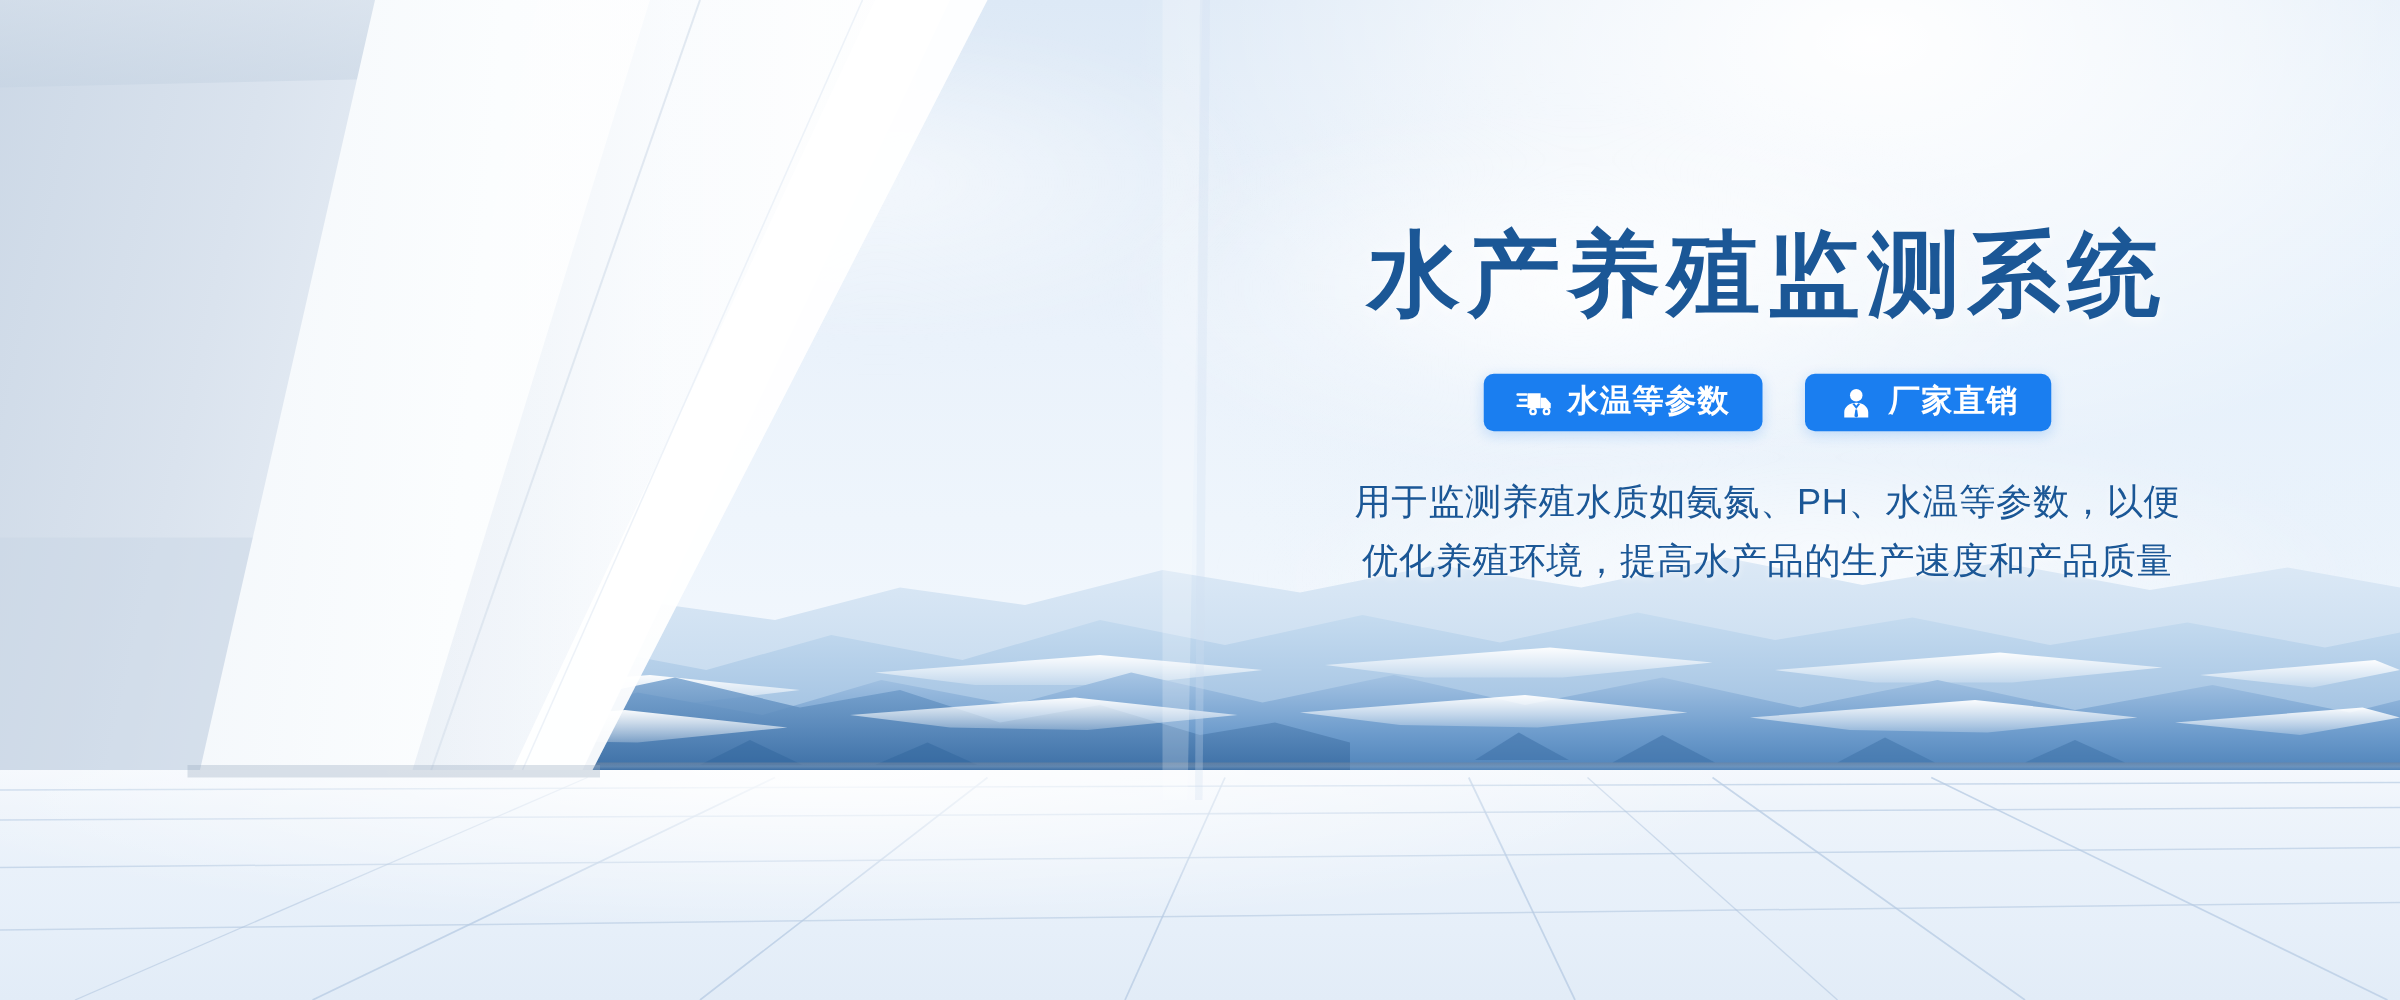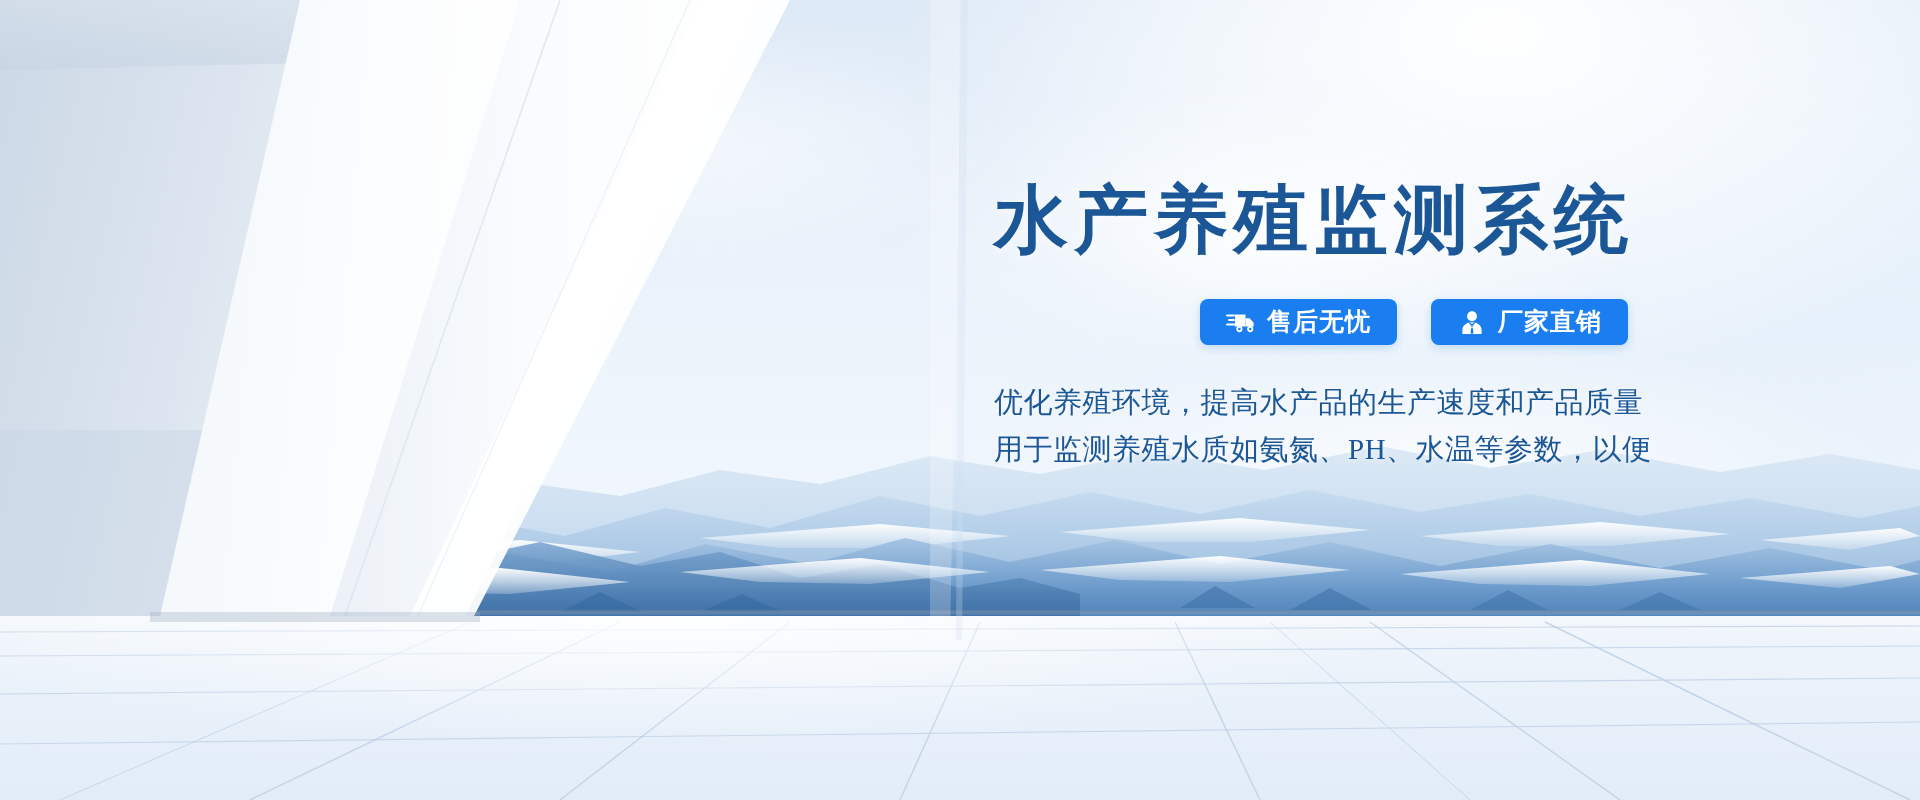--- a/index.html
+++ b/index.html
@@ -101,22 +101,21 @@
   
   .arch { position: absolute; inset: 0; }
   .arch svg { display: block; width: 100%; height: 100%; }
 
   
   .content {
     position: absolute;
     right: 86px;
     top: 182px;
     width: 840px;
-    text-align: left;
-    font-family: Liberation Serif, serif;
+    text-align: center;
   }
   .title {
     margin: 0;
     font-size: 74px;
     line-height: 1.04;
     font-weight: 700;
     letter-spacing: 6px;
     color: #1b5796;
     text-shadow: 0 2px 10px rgba(255,255,255,0.75);
     white-space: nowrap;
@@ -332,21 +331,21 @@
 
               <circle cx="13.4" cy="20.1" r="3.1"></circle>
               <circle cx="24.2" cy="20.1" r="3.1"></circle>
             </g>
             <g fill="#1a7ef0">
               <circle cx="13.4" cy="20.1" r="1.25"></circle>
               <circle cx="24.2" cy="20.1" r="1.25"></circle>
             </g>
           </svg>
         </span>
-        <span class="badge-label">售后无忧</span>
+        <span class="badge-label">水温等参数</span>
       </div>
 
       <div class="badge">
         <span class="badge-icon">
           <svg viewBox="0 0 30 26" xmlns="http://www.w3.org/2000/svg">
             <g fill="#ffffff">
 
               <circle cx="15" cy="7.2" r="5"></circle>
 
               <path d="M15 13.2c-5.4 0-9.6 3.4-9.6 7.6V25h19.2v-4.2c0-4.2-4.2-7.6-9.6-7.6z"></path>
@@ -358,19 +357,19 @@
               <path d="M14.3 18.6h1.4l.8 5.3-1.5 1.1-1.5-1.1z"></path>
             </g>
           </svg>
         </span>
         <span class="badge-label">厂家直销</span>
       </div>
 
     </div>
 
     <p class="desc">
+      <span class="desc-line">用于监测养殖水质如氨氮、PH、水温等参数，以便</span>
       <span class="desc-line">优化养殖环境，提高水产品的生产速度和产品质量</span>
-      <span class="desc-line">用于监测养殖水质如氨氮、PH、水温等参数，以便</span>
     </p>
 
   </div>
 
 </div>
 
 </body></html>

